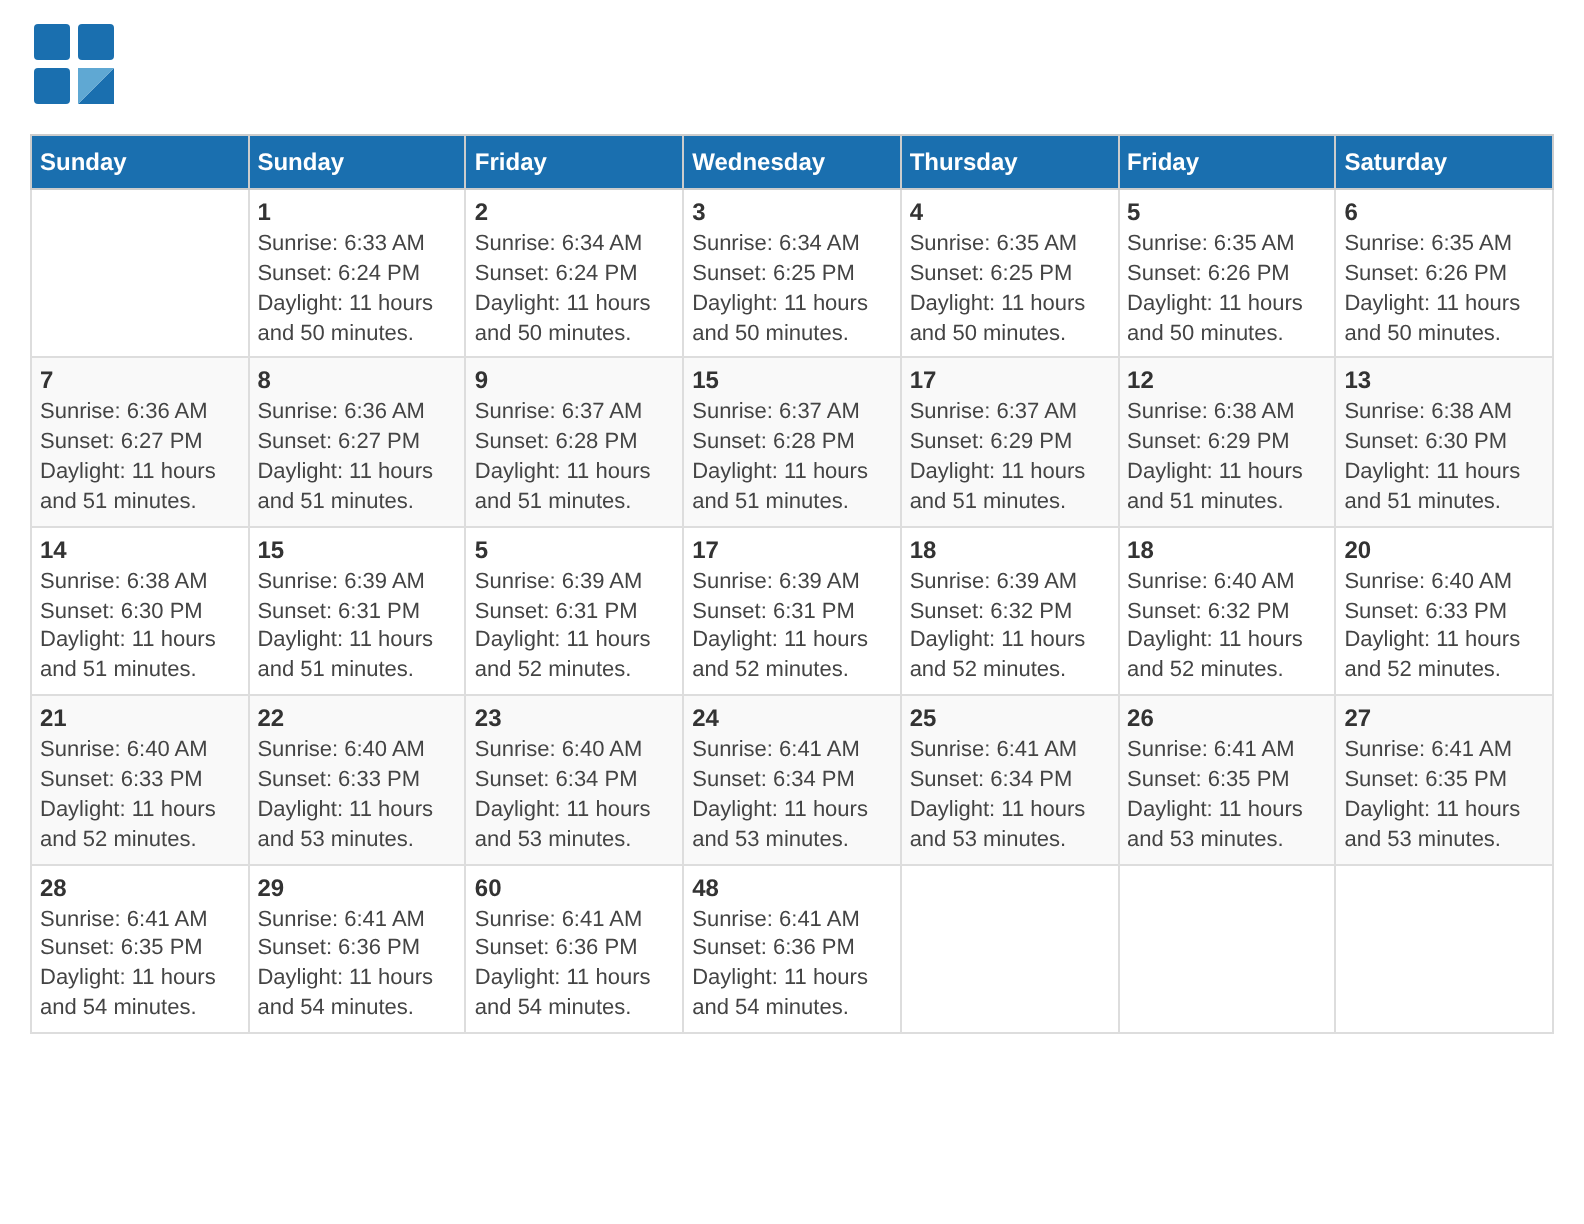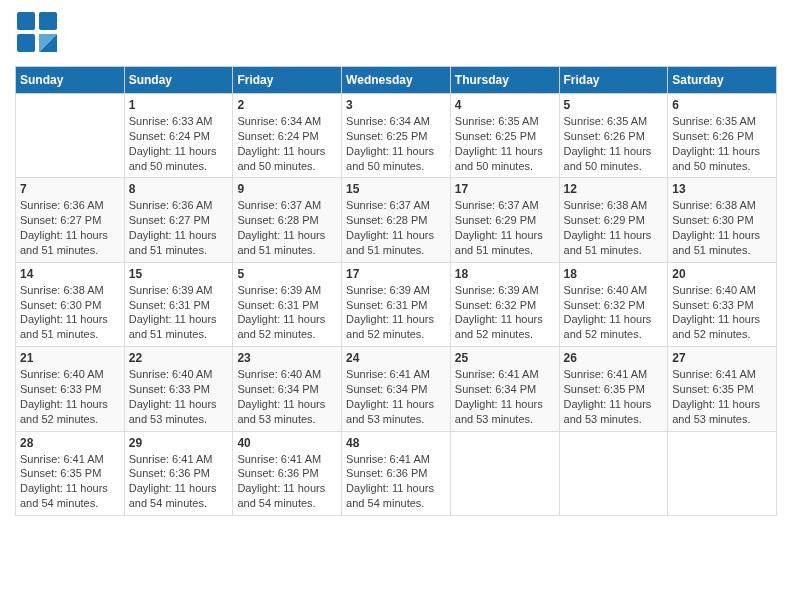--- a/index.html
+++ b/index.html
@@ -252,21 +252,21 @@
         <tr>
           <td>
             <span class="day-num">28</span>
             <div class="day-info">Sunrise: 6:41 AM<br>Sunset: 6:35 PM<br>Daylight: 11 hours<br>and 54 minutes.</div>
           </td>
           <td>
             <span class="day-num">29</span>
             <div class="day-info">Sunrise: 6:41 AM<br>Sunset: 6:36 PM<br>Daylight: 11 hours<br>and 54 minutes.</div>
           </td>
           <td>
-            <span class="day-num">40</span>
+            <span class="day-num">60</span>
             <div class="day-info">Sunrise: 6:41 AM<br>Sunset: 6:36 PM<br>Daylight: 11 hours<br>and 54 minutes.</div>
           </td>
           <td>
             <span class="day-num">48</span>
             <div class="day-info">Sunrise: 6:41 AM<br>Sunset: 6:36 PM<br>Daylight: 11 hours<br>and 54 minutes.</div>
           </td>
           <td class="empty-cell"></td>
           <td class="empty-cell"></td>
           <td class="empty-cell"></td>
         </tr>

